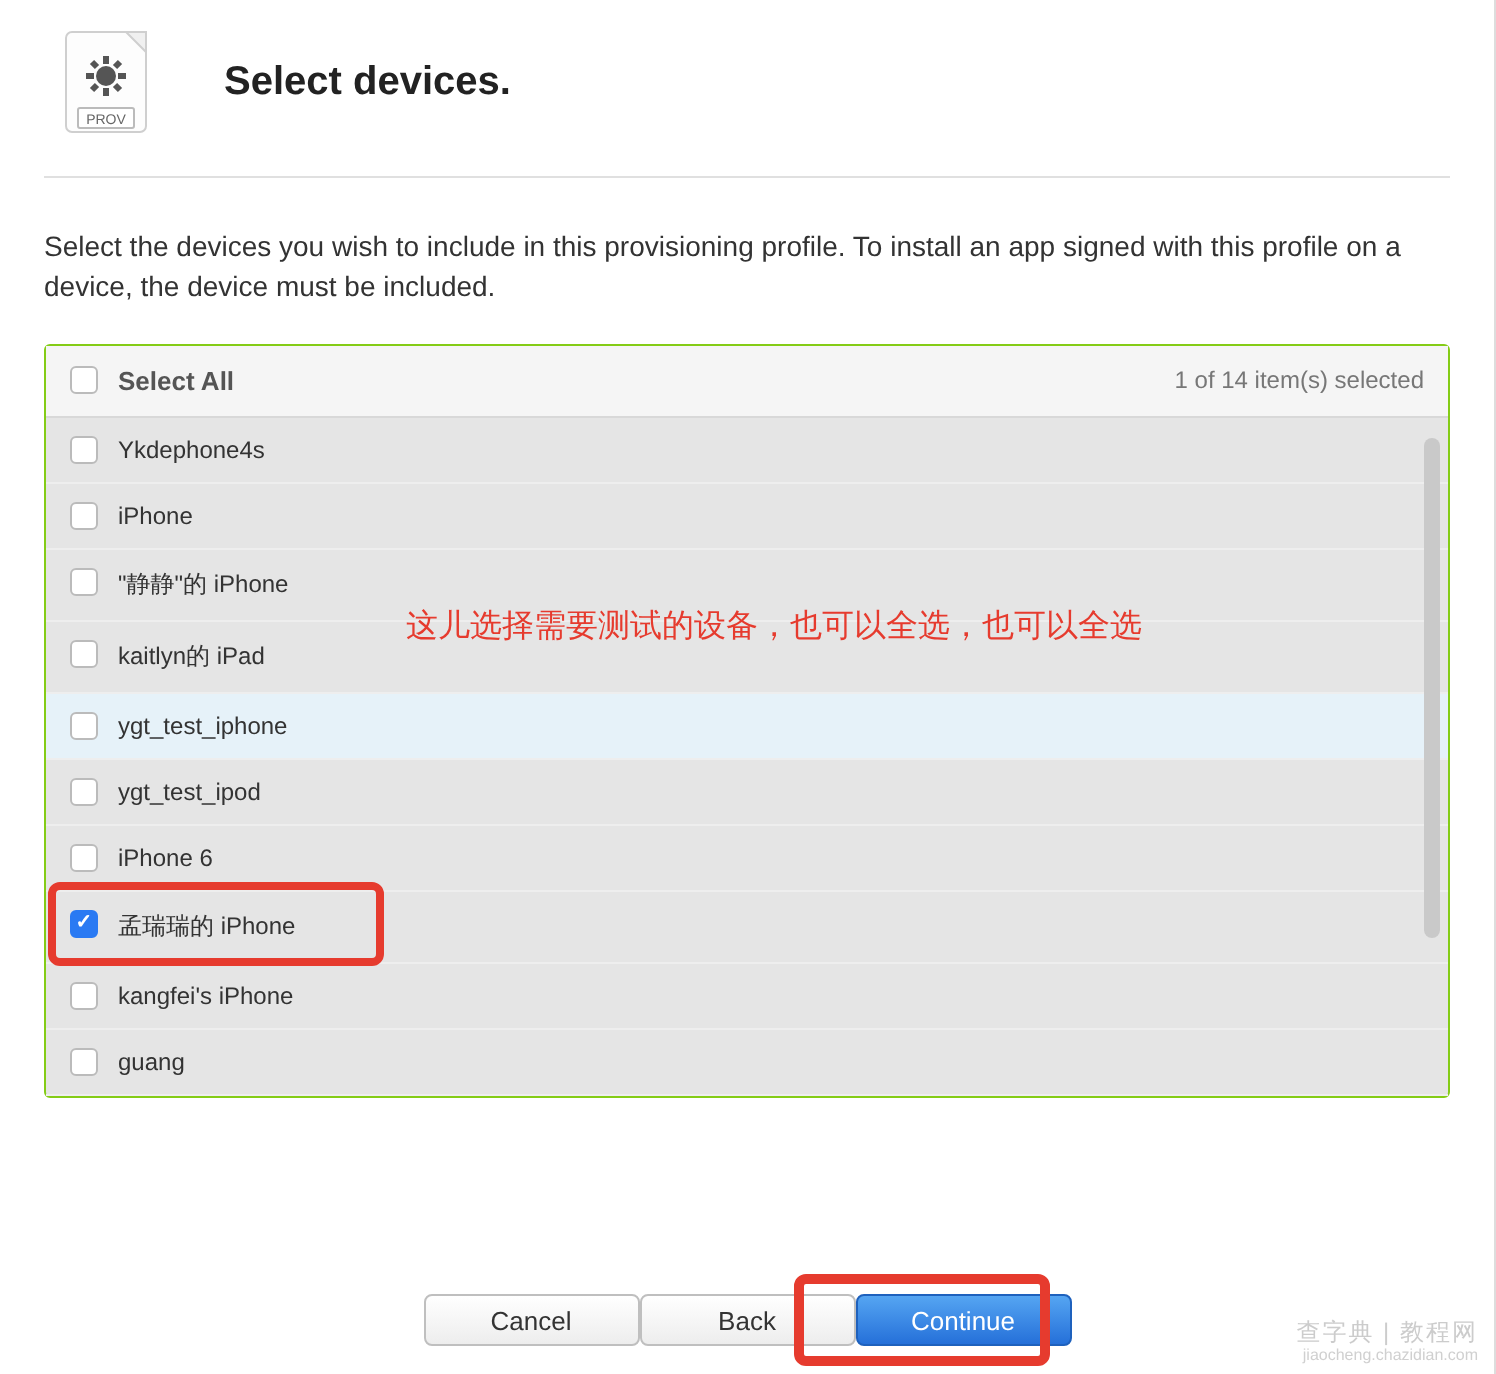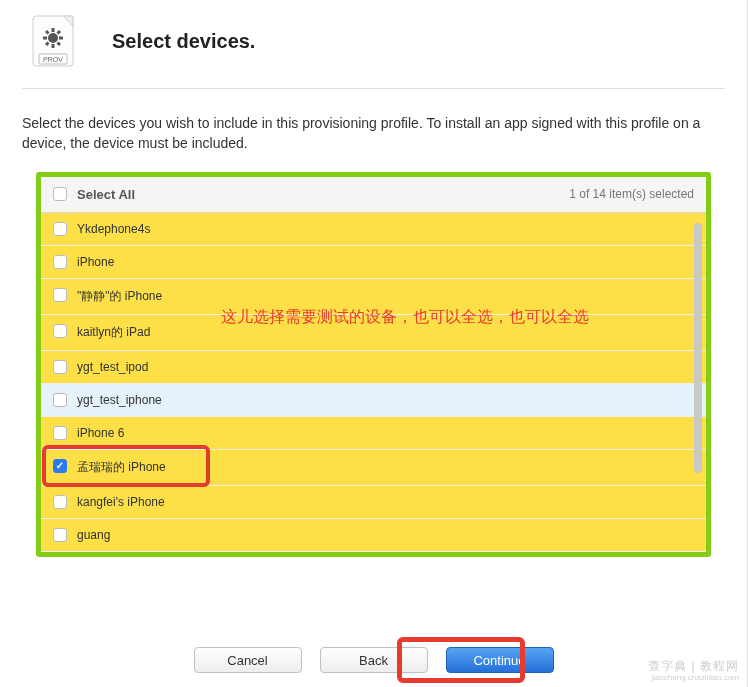--- a/index.html
+++ b/index.html
@@ -44,24 +44,24 @@
       border-top: 1px solid #e0e0e0;
       margin: 0 22px;
     }
     .instructions {
       padding: 24px 22px 18px 22px;
       font-size: 14px;
       line-height: 1.45;
       color: #333;
     }
     .device-panel {
-      margin: 0 36px;
-      border: 5px solid #84cc16;
+      margin: 0 22px;
+      border: 1px solid #84cc16;
       border-radius: 3px;
-      background: #fde047;
+      background: #e5e5e5;
     }
     .select-all-row {
       display: flex;
       align-items: center;
       padding: 10px 12px;
       background: #f5f5f5;
       border-bottom: 1px solid #d8d8d8;
     }
     .select-all-label {
       font-weight: bold;
@@ -153,21 +153,20 @@
       border-radius: 4px;
       height: 250px;
     }
     .button-bar {
       position: absolute;
       bottom: 14px;
       left: 0;
       right: 0;
       display: flex;
       justify-content: center;
-      gap: 18px;
       padding: 0 22px;
     }
     .btn {
       width: 108px;
       height: 26px;
       border: 1px solid #bfbfbf;
       border-radius: 4px;
       background: linear-gradient(#ffffff, #ededed);
       color: #333;
       font-size: 13px;
@@ -259,27 +258,27 @@
           <span class="label">iPhone</span>
         </div>
         <div class="device-row">
           <span class="cb"></span>
           <span class="label">"静静"的 iPhone</span>
         </div>
         <div class="device-row">
           <span class="cb"></span>
           <span class="label">kaitlyn的 iPad</span>
         </div>
+        <div class="device-row highlighted">
+          <span class="cb"></span>
+          <span class="label">ygt_test_iphone</span>
+        </div>
         <div class="device-row">
           <span class="cb"></span>
           <span class="label">ygt_test_ipod</span>
-        </div>
-        <div class="device-row highlighted">
-          <span class="cb"></span>
-          <span class="label">ygt_test_iphone</span>
         </div>
         <div class="device-row">
           <span class="cb"></span>
           <span class="label">iPhone 6</span>
         </div>
         <div class="device-row">
           <span class="cb checked"></span>
           <span class="label">孟瑞瑞的 iPhone</span>
           <div class="red-box-inline red-box-device"></div>
         </div>

